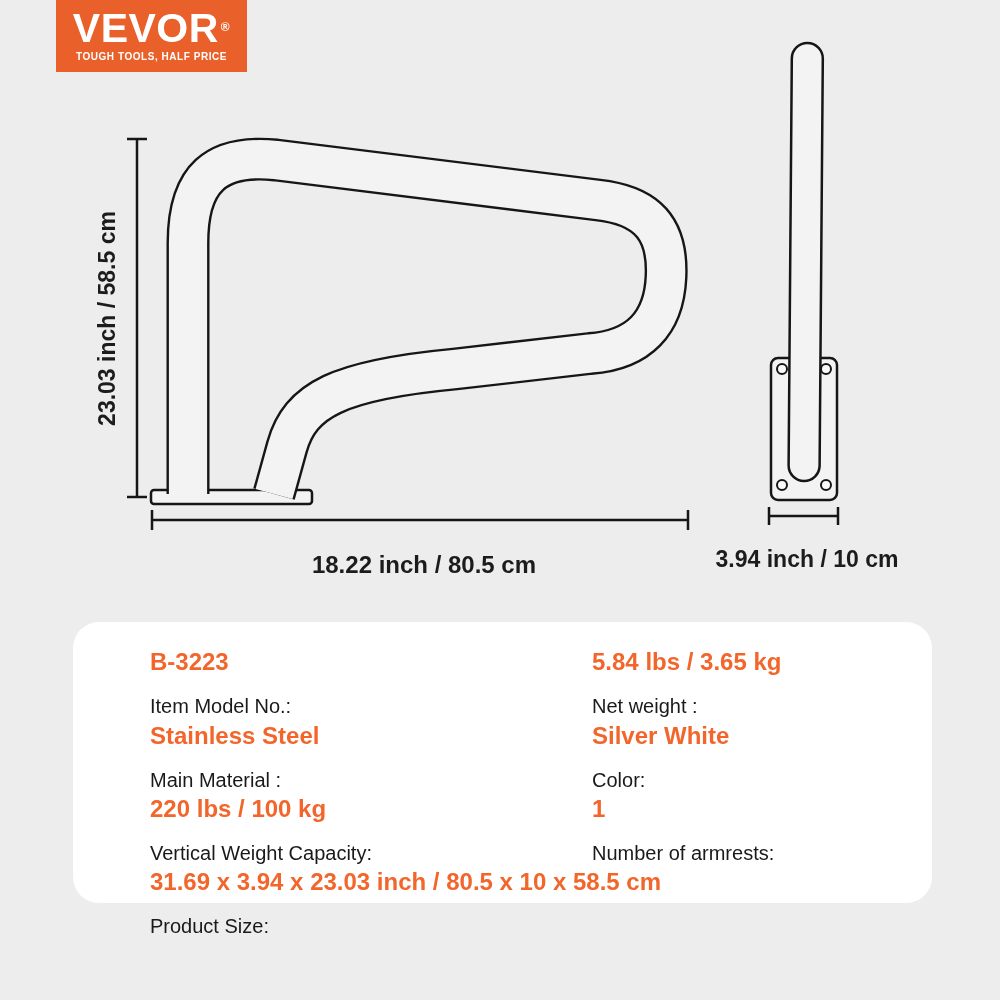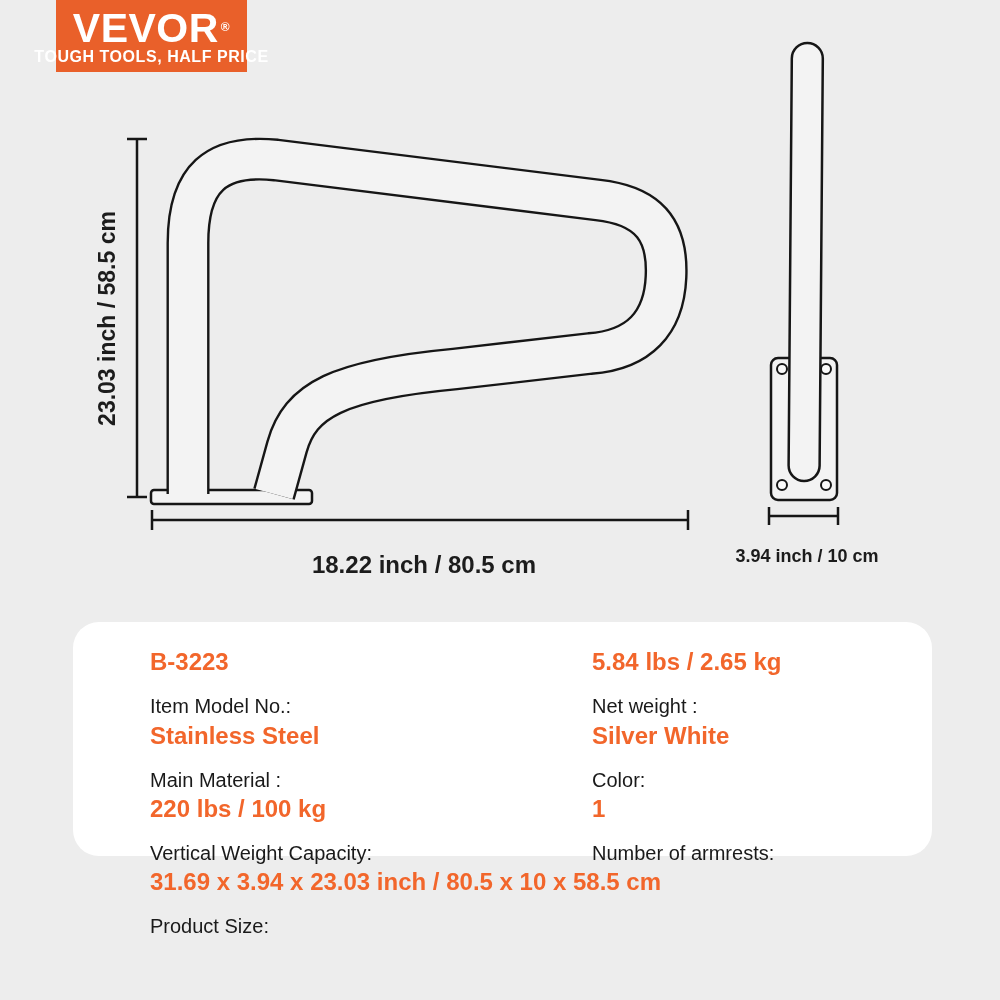--- a/index.html
+++ b/index.html
@@ -19,38 +19,38 @@
     background:#e9602a;
     display:flex;flex-direction:column;align-items:center;justify-content:center;
     color:#ffffff;
   }
   .logo-word{
     font-size:41px;font-weight:900;letter-spacing:0.5px;line-height:38px;
     display:flex;align-items:center;
   }
   .logo-reg{font-size:12px;font-weight:700;line-height:14px;margin-left:2px;margin-top:-2px;}
   .logo-tagline{
-    font-size:16px;font-weight:700;letter-spacing:0.55px;line-height:12px;margin-top:4px;
+    font-size:10px;font-weight:700;letter-spacing:0.55px;line-height:12px;margin-top:4px;
     white-space:nowrap;
   }
   
   svg.drawing{position:absolute;left:0;top:0;}
   
   .dim{
     position:absolute;color:#1c1c1c;font-weight:700;text-align:center;white-space:nowrap;
   }
   .dim-height{
     left:-13px;top:305px;width:240px;font-size:23px;
     transform:rotate(-90deg);
   }
   .dim-width{left:274px;top:551px;width:300px;font-size:24px;}
-  .dim-depth{left:657px;top:546px;width:300px;font-size:18px;}
+  .dim-depth{left:657px;top:546px;width:300px;font-size:23px;}
   
   .card{
-    position:absolute;left:73px;top:622px;width:859px;height:234px;
+    position:absolute;left:73px;top:622px;width:859px;height:281px;
     background:#ffffff;border-radius:26px;
   }
   .spec{position:absolute;}
   .spec .value{color:#f2662b;font-size:24px;font-weight:700;line-height:28px;white-space:nowrap;}
   .spec .label{color:#1a1a1a;font-size:20px;font-weight:400;line-height:24px;margin-top:18px;white-space:nowrap;}
   .col-left{left:77px;}
   .col-right{left:519px;}
   .row-1{top:26px;}
   .row-2{top:100px;}
   .row-3{top:173px;}
@@ -130,21 +130,21 @@
   <div class="dim dim-depth">3.94 inch / 10 cm</div>
 
   <div class="card">
 
     <div class="spec col-left row-1">
       <div class="value">B-3223</div>
       <div class="label">Item Model No.:</div>
     </div>
 
     <div class="spec col-right row-1">
-      <div class="value">5.84 lbs / 2.65 kg</div>
+      <div class="value">5.84 lbs / 3.65 kg</div>
       <div class="label">Net weight :</div>
     </div>
 
     <div class="spec col-left row-2">
       <div class="value">Stainless Steel</div>
       <div class="label">Main Material :</div>
     </div>
 
     <div class="spec col-right row-2">
       <div class="value">Silver White</div>

